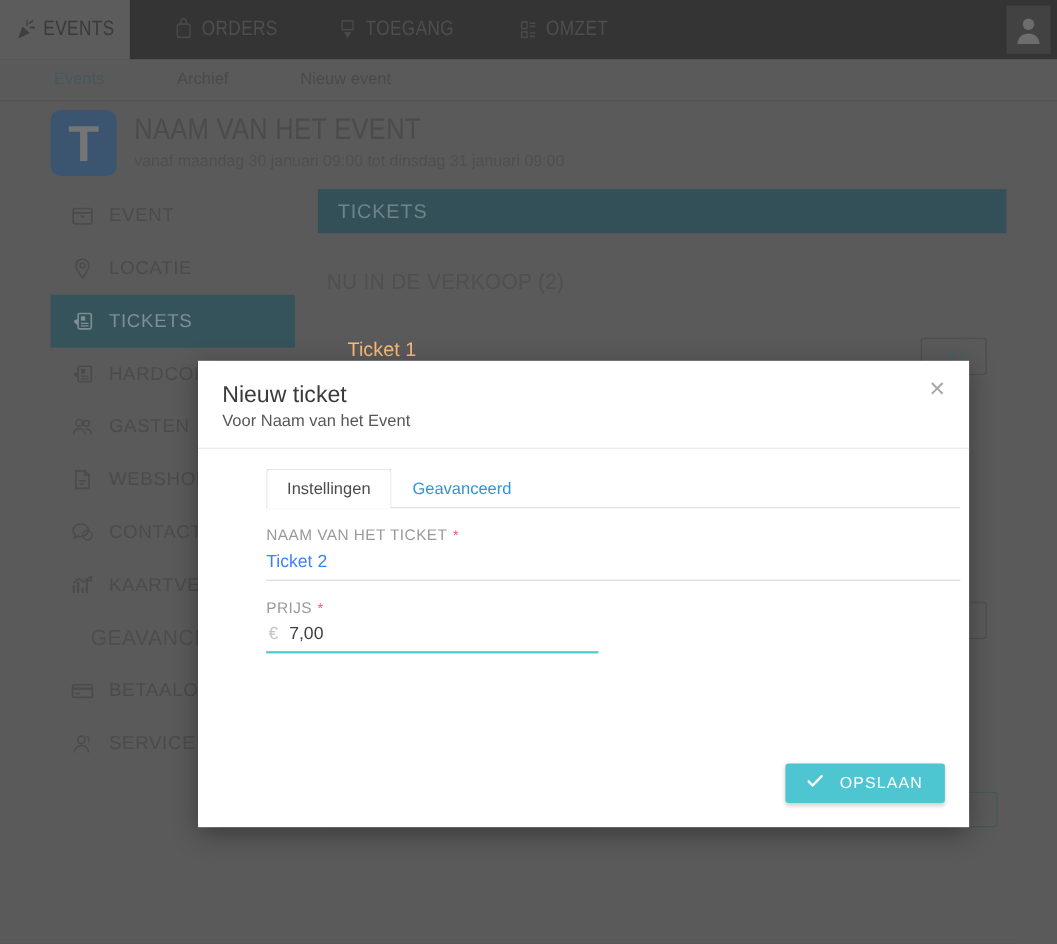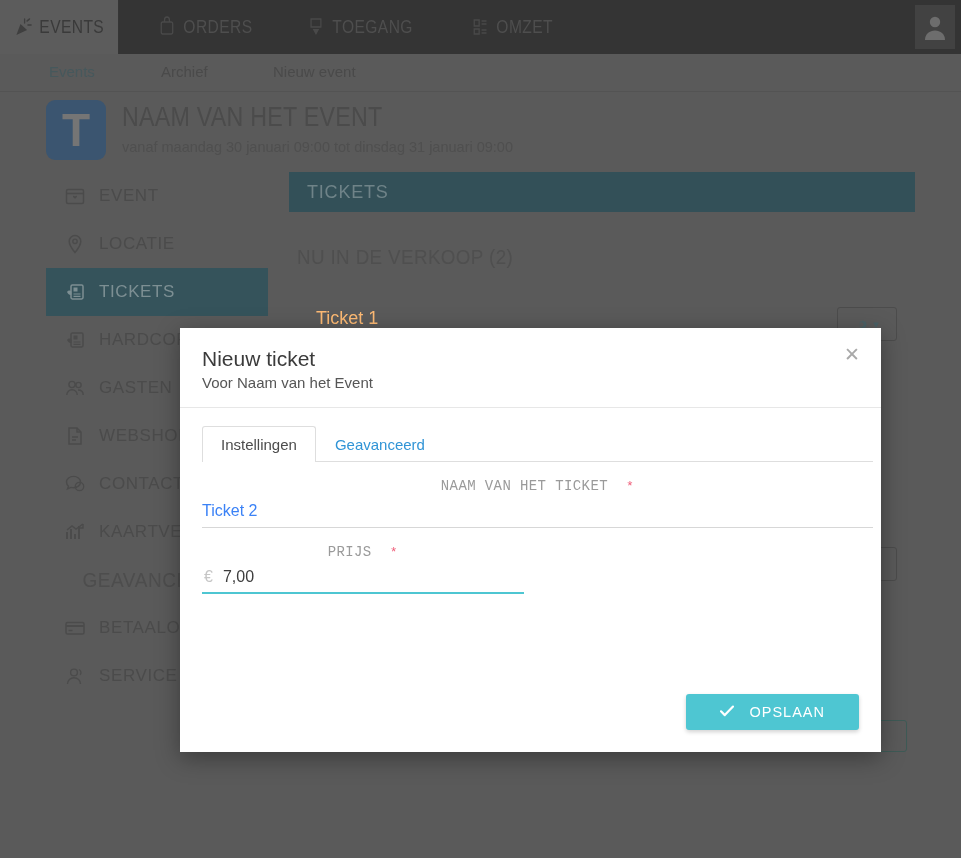--- a/index.html
+++ b/index.html
@@ -219,21 +219,21 @@
   }
   .modal-close {
     position: absolute; top: 16px; right: 18px;
     width: 22px; height: 22px;
     color: #a9a9a9;
     font-size: 19px;
     line-height: 22px;
     text-align: center;
     cursor: pointer;
   }
-  .modal-body { padding: 18px 8px 0 22px; }
+  .modal-body { padding: 18px 8px 0 22px; margin-left: 40px; }
 
   .tabs { display: flex; border-bottom: 1px solid #dedede; margin-bottom: 0; }
   .tab {
     padding: 9px 18px;
     font-size: 15px;
     border: 1px solid transparent;
     border-bottom: none;
     border-radius: 3px 3px 0 0;
     margin-bottom: -1px;
     color: #3094d6;
@@ -247,27 +247,27 @@
   }
 
   .form-grid {
     display: grid;
     grid-template-columns: 1fr 1fr;
     column-gap: 28px;
   }
   .field { margin-top: 16px; }
   .field.full { grid-column: 1 / span 2; }
   .f-label {
-    font-family: Liberation Mono, monospace;
+    font-family: Liberation Sans, sans-serif;
     font-size: 14px;
     letter-spacing: .4px;
     color: #9a9a9a;
     text-transform: uppercase;
     margin-bottom: 3px;
-    display: flex; align-items: center; gap: 18px; justify-content: center;
+    display: flex; align-items: center; gap: 5px;
   }
   .req { color: #ef5f7a; font-size: 13px; line-height: 1; }
   .f-input {
     width: 100%;
     border: none;
     border-bottom: 1px solid #d7d7d7;
     background: transparent;
     font-family: "Liberation Sans", sans-serif;
     font-size: 16px;
     color: #3b82f6;
@@ -305,21 +305,21 @@
     padding: 22px 22px 22px 22px;
     display: flex; justify-content: flex-end;
     min-height: 60px;
     box-sizing: border-box;
   }
   .btn-save {
     background: #4ec6d2;
     color: #fff;
     border: none;
     border-radius: 3px;
-    padding: 10px 34px;
+    padding: 10px 20px;
     font-family: "Liberation Sans Narrow","Liberation Sans",sans-serif;
     font-size: 14.5px;
     letter-spacing: 1px;
     text-transform: uppercase;
     display: flex; align-items: center; gap: 16px;
     cursor: pointer;
     box-shadow: 0 2px 4px rgba(0,0,0,.18);
   }
   .spacer-body { height: 78px; }
 </style>

